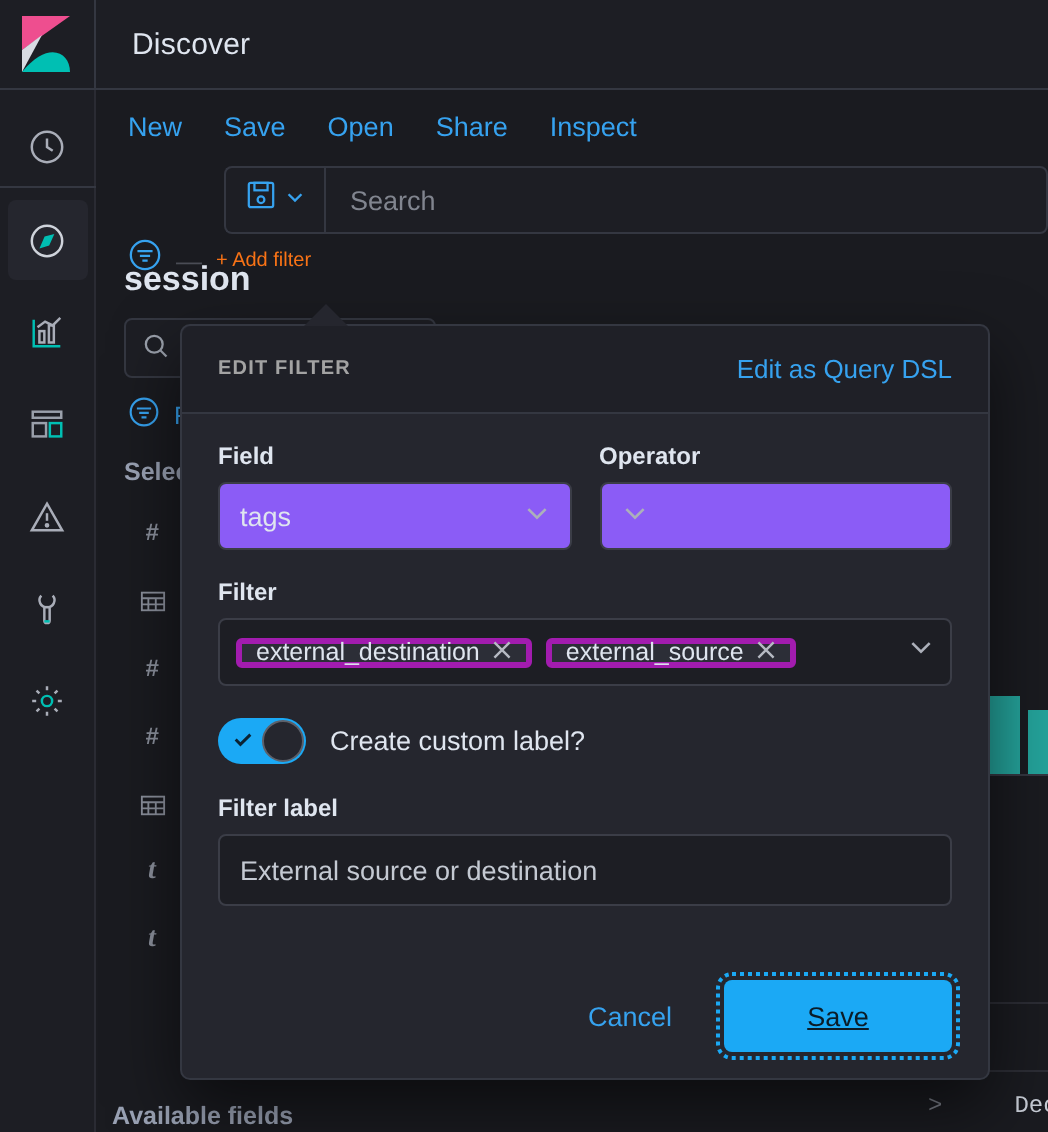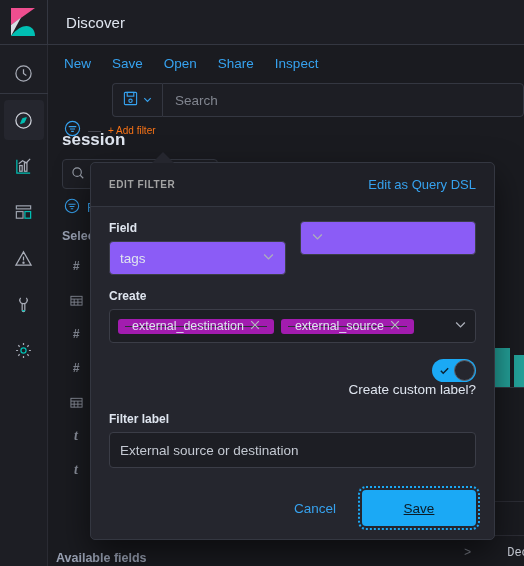--- a/index.html
+++ b/index.html
@@ -178,26 +178,26 @@
 
   .values-wrap { margin-top: 14px; }
   .combo-multi {
     min-height: 34px; background: #1d1e24;
     border: 1px solid #3b3d47; border-radius: 4px;
     display: flex; align-items: center; padding: 0 8px; gap: 7px;
   }
   .pill {
     display: flex; align-items: center; gap: 6px;
     height: 15px; padding: 0 7px;
-    background: #2c2e37; border: 7px solid #a21caf; border-radius: 3px;
+    background: #2c2e37; border: 3px solid #a21caf; border-radius: 3px;
     font-size: 12.5px; color: #dfe5ef; white-space: nowrap;
   }
   .pill .x { color: #b6bac3; font-size: 12px; }
 
-  .toggle-row { display: flex; align-items: flex-end; margin-top: 16px; flex-direction: column; }
+  .toggle-row { display: flex; align-items: center; gap: 12px; margin-top: 16px; }
   .switch {
     position: relative; width: 44px; height: 23px;
     background: #1ba9f5; border-radius: 12px;
     display: flex; align-items: center;
   }
   .switch .chk { margin-left: 7px; color: #0b2334; }
   .switch .knob {
     position: absolute; right: 1px; top: 1px;
     width: 21px; height: 21px; border-radius: 50%;
     background: #25262e; border: 1px solid #5d6069;
@@ -441,32 +441,33 @@
           <div class="combo">
             <span class="val">tags</span>
             <span class="chev-d">
               <svg width="13" height="13" viewBox="0 0 12 12" fill="none" stroke="#acb0ba" stroke-width="1.2">
                   <path d="M2 4.2L6 8.2l4-4"></path>
                 </svg>
             </span>
           </div>
         </div>
         <div class="form-col">
+          <div class="flabel">Operator</div>
           <div class="combo">
             <span class="chev-d">
               <svg width="13" height="13" viewBox="0 0 12 12" fill="none" stroke="#acb0ba" stroke-width="1.2">
                   <path d="M2 4.2L6 8.2l4-4"></path>
                 </svg>
             </span>
           </div>
         </div>
       </div>
 
       <div class="values-wrap">
-        <div class="flabel">Create</div>
+        <div class="flabel">Filter</div>
         <div class="combo-multi">
           <span class="pill">
             <span>external_destination</span>
             <span class="x">
               <svg width="10" height="10" viewBox="0 0 10 10" fill="none" stroke="#b6bac3" stroke-width="1.2">
                   <path d="M1.2 1.2l7.6 7.6M8.8 1.2L1.2 8.8"></path>
                 </svg>
             </span>
           </span>
           <span class="pill">

